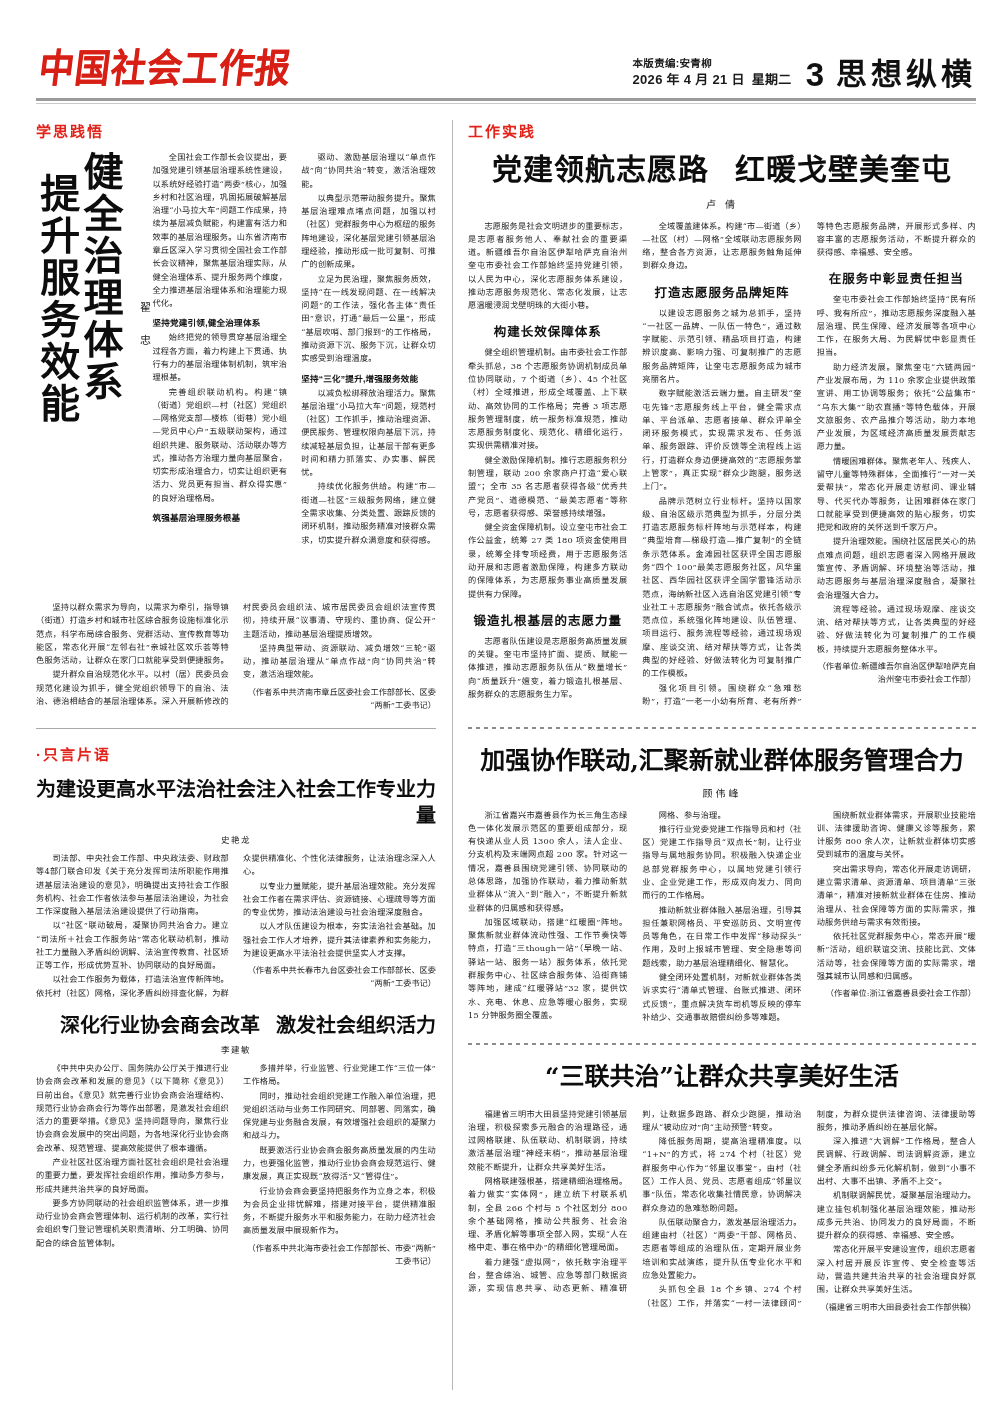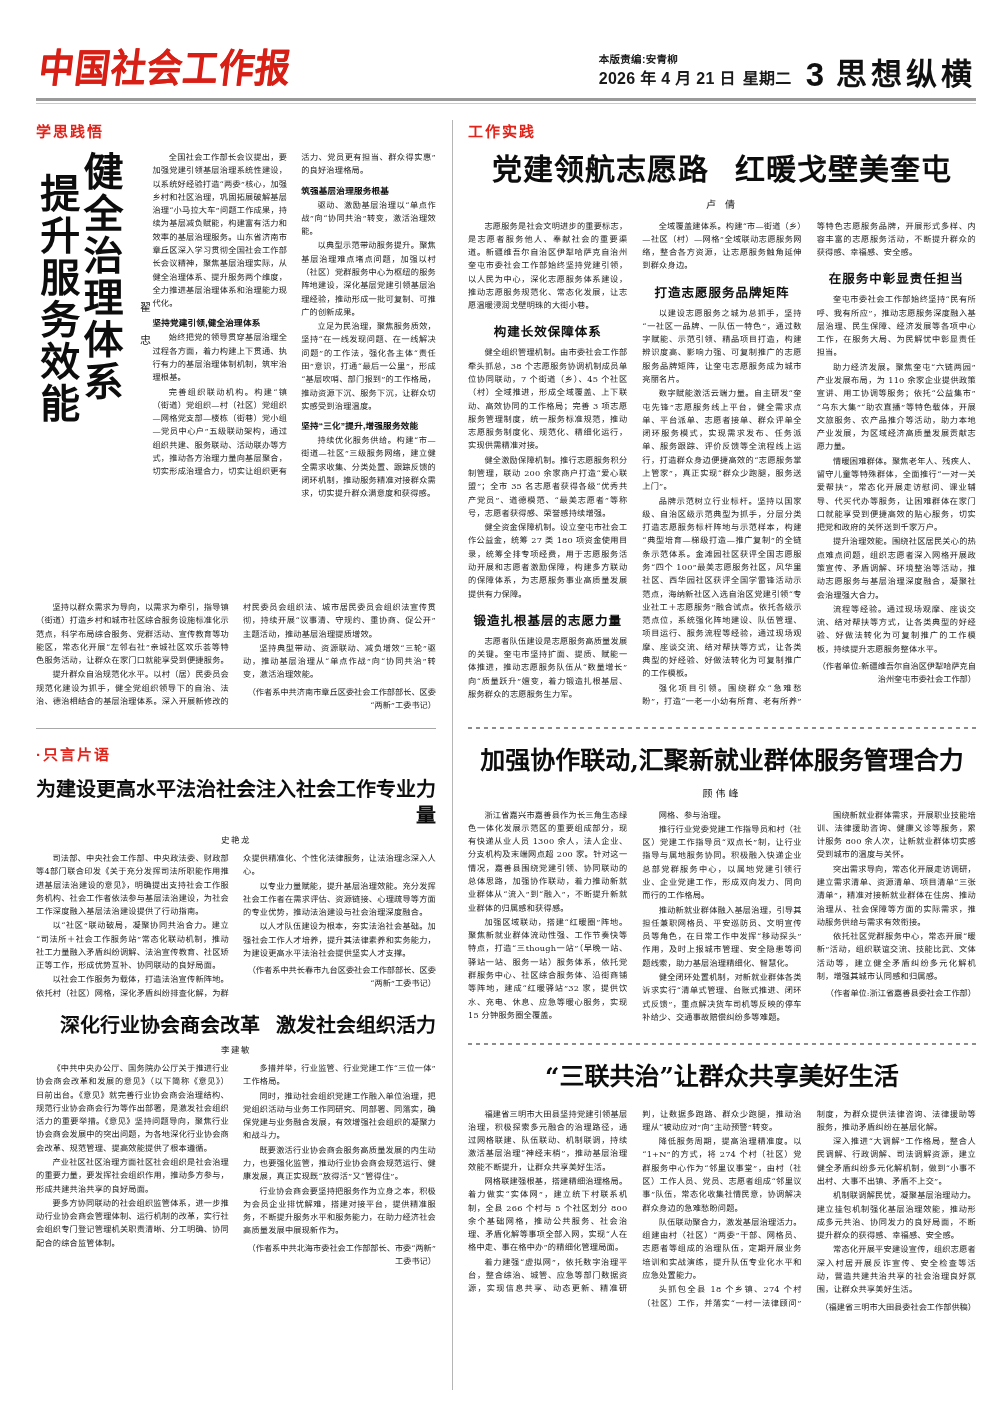--- a/index.html
+++ b/index.html
@@ -47,21 +47,21 @@
     gap:12px;
     padding-bottom:2px;
   }
   .mast-meta{
     text-align:left;
     font-family:"Liberation Sans","DejaVu Sans",sans-serif;
     line-height:1.45;
     color:#1a1a1a;
   }
   .mast-editor{font-size:10.5px;letter-spacing:.3px;font-weight:700;}
-  .mast-date{font-size:16px;letter-spacing:.3px;font-weight:700;}
+  .mast-date{font-size:13px;letter-spacing:.3px;font-weight:700;}
   .mast-date .wd{margin-left:7px;}
   .mast-pageno{
     font-family:"Liberation Sans","DejaVu Sans",sans-serif;
     font-size:33px;font-weight:700;line-height:.95;color:#111;
     margin-left:2px;
   }
   .mast-section{
     font-family:"Liberation Sans","DejaVu Sans",sans-serif;
     font-size:31px;font-weight:700;letter-spacing:4px;line-height:1;color:#111;
   }
@@ -271,20 +271,21 @@
           <div class="lead-body">
             <p class="bt">全国社会工作部长会议提出，要加强党建引领基层治理系统性建设，以系统好经验打造“两委”核心，加强乡村和社区治理，巩固拓展破解基层治理“小马拉大车”问题工作成果，持续为基层减负赋能，构建富有活力和效率的基层治理服务。山东省济南市章丘区深入学习贯彻全国社会工作部长会议精神，聚焦基层治理实际，从健全治理体系、提升服务两个维度，全力推进基层治理体系和治理能力现代化。</p>
             <p class="sub">坚持党建引领,健全治理体系</p>
             <p class="bt">始终把党的领导贯穿基层治理全过程各方面，着力构建上下贯通、执行有力的基层治理体制机制，筑牢治理根基。</p>
             <p class="bt">完善组织联动机构。构建“镇（街道）党组织—村（社区）党组织—网格党支部—楼栋（街巷）党小组—党员中心户”五级联动架构，通过组织共建、服务联动、活动联办等方式，推动各方治理力量向基层聚合，切实形成治理合力，切实让组织更有活力、党员更有担当、群众得实惠”的良好治理格局。</p>
             <p class="sub">筑强基层治理服务根基</p>
             <p class="bt">驱动、激励基层治理以“单点作战”向“协同共治”转变，激活治理效能。</p>
             <p class="bt">以典型示范带动服务提升。聚焦基层治理难点堵点问题，加强以村（社区）党群服务中心为枢纽的服务阵地建设，深化基层党建引领基层治理经验，推动形成一批可复制、可推广的创新成果。</p>
             <p class="bt">立足为民治理，聚焦服务质效，坚持“在一线发现问题、在一线解决问题”的工作法，强化各主体“责任田”意识，打通“最后一公里”，形成“基层吹哨、部门报到”的工作格局，推动资源下沉、服务下沉，让群众切实感受到治理温度。</p>
             <p class="sub">坚持“三化”提升,增强服务效能</p>
+            <p class="bt">以减负松绑释放治理活力。聚焦基层治理“小马拉大车”问题，规范村（社区）工作抓手，推动治理资源、便民服务、管理权限向基层下沉，持续减轻基层负担，让基层干部有更多时间和精力抓落实、办实事、解民忧。</p>
             <p class="bt">持续优化服务供给。构建“市—街道—社区”三级服务网络，建立健全需求收集、分类处置、跟踪反馈的闭环机制，推动服务精准对接群众需求，切实提升群众满意度和获得感。</p>
           </div>
         </div>
 
         <div class="cols2">
           <p class="bt">坚持以群众需求为导向，以需求为牵引，指导镇（街道）打造乡村和城市社区综合服务设施标准化示范点，科学布局综合服务、党群活动、宣传教育等功能区，常态化开展“左邻右社”亲城社区欢乐荟等特色服务活动，让群众在家门口就能享受到便捷服务。</p>
           <p class="bt">提升群众自治规范化水平。以村（居）民委员会规范化建设为抓手，健全党组织领导下的自治、法治、德治相结合的基层治理体系。深入开展新修改的村民委员会组织法、城市居民委员会组织法宣传贯彻，持续开展“议事清、守规约、重协商、促公开”主题活动，推动基层治理提质增效。</p>
           <p class="bt">坚持典型带动、资源联动、减负增效“三轮”驱动，推动基层治理从“单点作战”向“协同共治”转变，激活治理效能。</p>
           <p class="credit">（作者系中共济南市章丘区委社会工作部部长、区委“两新”工委书记）</p>
         </div>
@@ -369,21 +370,21 @@
         <div class="byline">顾伟峰</div>
         <div class="cols3">
           <p class="bt">浙江省嘉兴市嘉善县作为长三角生态绿色一体化发展示范区的重要组成部分，现有快递从业人员 1300 余人，法人企业、分支机构及末端网点超 200 家。针对这一情况，嘉善县围绕党建引领、协同联动的总体思路，加强协作联动，着力推动新就业群体从“流入”到“融入”，不断提升新就业群体的归属感和获得感。</p>
           <p class="bt">加强区域联动，搭建“红暖圈”阵地。聚焦新就业群体流动性强、工作节奏快等特点，打造“三though一站”（早晚一站、驿站一站、服务一站）服务体系，依托党群服务中心、社区综合服务体、沿街商铺等阵地，建成“红暖驿站”32 家，提供饮水、充电、休息、应急等暖心服务，实现 15 分钟服务圈全覆盖。</p>
           <p class="bt">网格、参与治理。</p>
           <p class="bt">推行行业党委党建工作指导员和村（社区）党建工作指导员“双点长”制，让行业指导与属地服务协同。积极融入快递企业总部党群服务中心，以属地党建引领行业、企业党建工作，形成双向发力、同向而行的工作格局。</p>
           <p class="bt">推动新就业群体融入基层治理，引导其担任兼职网格员、平安巡防员、文明宣传员等角色，在日常工作中发挥“移动探头”作用，及时上报城市管理、安全隐患等问题线索，助力基层治理精细化、智慧化。</p>
           <p class="bt">健全闭环处置机制，对新就业群体各类诉求实行“清单式管理、台账式推进、闭环式反馈”，重点解决货车司机等反映的停车补给少、交通事故赔偿纠纷多等难题。</p>
           <p class="bt">围绕新就业群体需求，开展职业技能培训、法律援助咨询、健康义诊等服务，累计服务 800 余人次，让新就业群体切实感受到城市的温度与关怀。</p>
           <p class="bt">突出需求导向，常态化开展走访调研，建立需求清单、资源清单、项目清单“三张清单”，精准对接新就业群体在住房、推动治理从、社会保障等方面的实际需求，推动服务供给与需求有效衔接。</p>
-          <p class="bt">依托社区党群服务中心，常态开展“暖新”活动，组织联谊交流、技能比武、文体活动等，建立健全矛盾纠纷多元化解机制，增强其城市认同感和归属感。</p>
+          <p class="bt">依托社区党群服务中心，常态开展“暖新”活动，组织联谊交流、技能比武、文体活动等，社会保障等方面的实际需求，增强其城市认同感和归属感。</p>
           <p class="credit">（作者单位:浙江省嘉善县委社会工作部）</p>
         </div>
       </div>
 
       <div class="hr-dot"></div>
 
       <div class="art">
         <div class="hl-2">“三联共治”让群众共享美好生活</div>
         <div class="cols3" style="margin-top:14px;">
           <p class="bt">福建省三明市大田县坚持党建引领基层治理，积极探索多元融合的治理路径，通过网格联建、队伍联动、机制联调，持续激活基层治理“神经末梢”，推动基层治理效能不断提升，让群众共享美好生活。</p>

